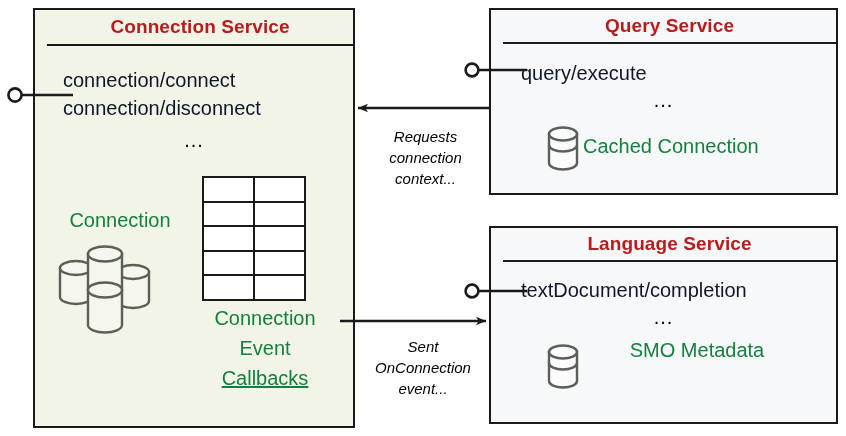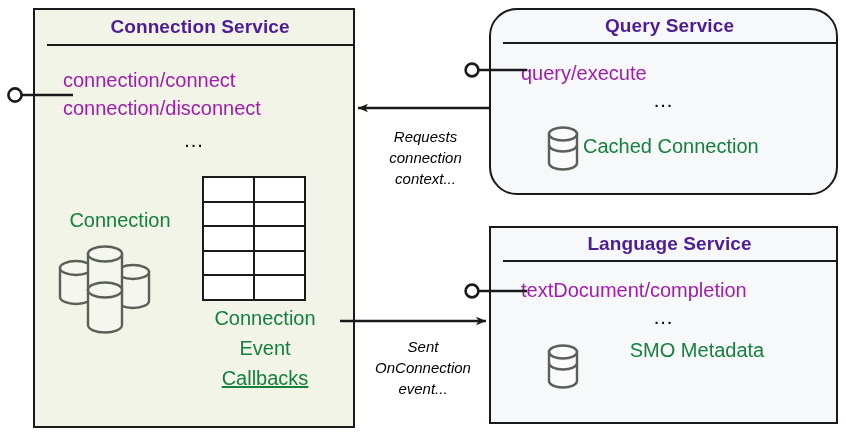--- a/index.html
+++ b/index.html
@@ -25,31 +25,31 @@
     left: 0;
     right: 0;
     top: 0;
     box-sizing: border-box;
     border-bottom: 2px solid #1a1a1a;
     display: flex;
     align-items: center;
     justify-content: center;
     font-weight: bold;
     font-size: 19px;
-    color: #4c1d95;
+    color: #b91c1c;
     letter-spacing: 0.1px;
     margin-left: 12px;
   }
   .box-green { background: #f1f4e7; }
   .box-grey  { background: #f7f8fa; }
 
   .iface-text {
     position: absolute;
     font-size: 20px;
-    color: #a21caf;
+    color: #0f172a;
     white-space: nowrap;
   }
   .ellipsis-text {
     position: absolute;
     font-size: 20px;
     color: #000000;
     text-align: center;
     letter-spacing: 1px;
   }
   .caption {
@@ -113,21 +113,21 @@
     <div class="grid-cell"></div>
     <div class="grid-cell"></div>
     <div class="grid-cell"></div>
     <div class="grid-cell"></div>
     <div class="grid-cell"></div>
     <div class="grid-cell"></div>
     <div class="grid-cell"></div>
     <div class="grid-cell"></div>
   </div>
 
-  <div class="component-box box-grey" style="left:489px; top:8px; width:349px; height:187px;border-radius:28px;">
+  <div class="component-box box-grey" style="left:489px; top:8px; width:349px; height:187px;">
     <div class="component-header" style="height:34px;">Query Service</div>
 
     <div class="iface-text" style="left:30px; top:52px;">query/execute</div>
 
     <div class="ellipsis-text" style="left:0; right:0; top:79px;">...</div>
 
     <div class="caption" style="left:92px; width:230px; top:124px; text-align:left;">Cached Connection</div>
   </div>
 
   <div class="component-box box-grey" style="left:489px; top:226px; width:349px; height:198px;">

